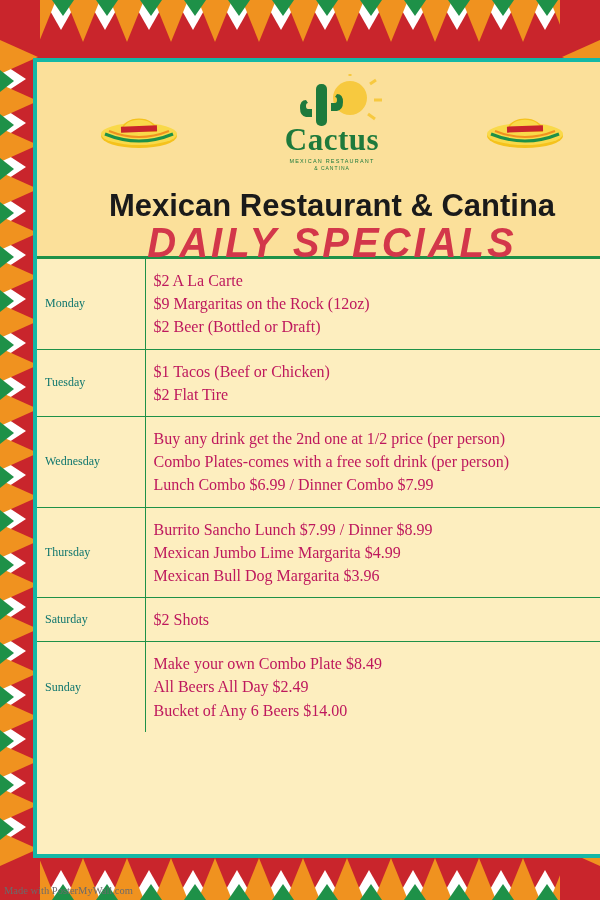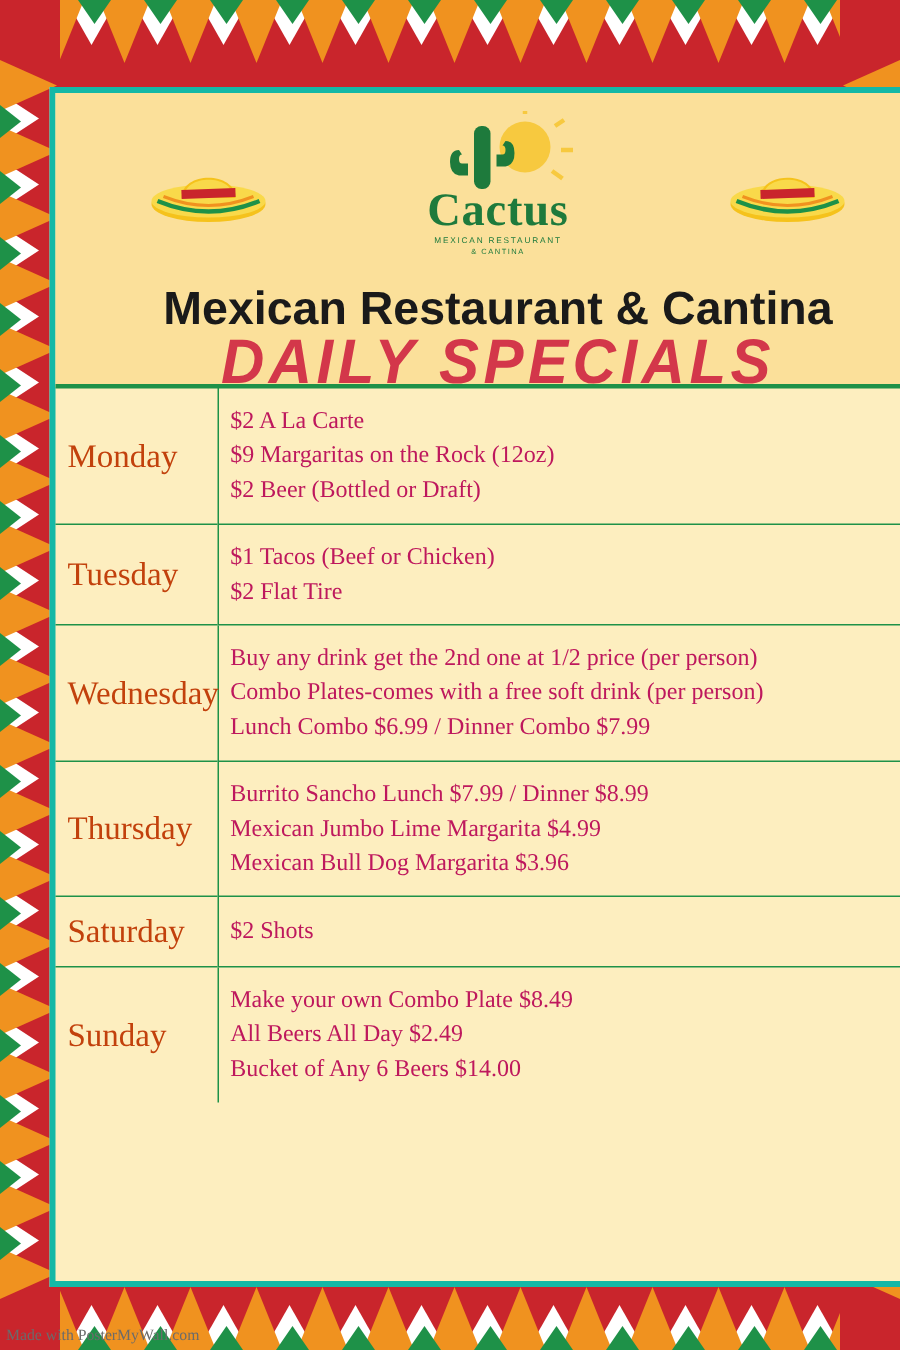--- a/index.html
+++ b/index.html
@@ -118,22 +118,22 @@
   }
   table.specials td {
     border-top: 1.5px solid #1e9148;
     vertical-align: middle;
     padding: 10px 8px;
   }
   td.day {
     width: 108px;
     border-right: 1.5px solid #1e9148;
     font-family: "Liberation Serif", serif;
-    font-size: 22px;
-    color: #c2410c;
+    font-size: 12px;
+    color: #0f766e;
     padding-left: 10px;
     text-align: left;
   }
   td.items {
     font-family: "Liberation Serif", serif;
     font-size: 16px;
     color: #be185d;
     line-height: 1.45;
     padding-left: 14px;
   }

